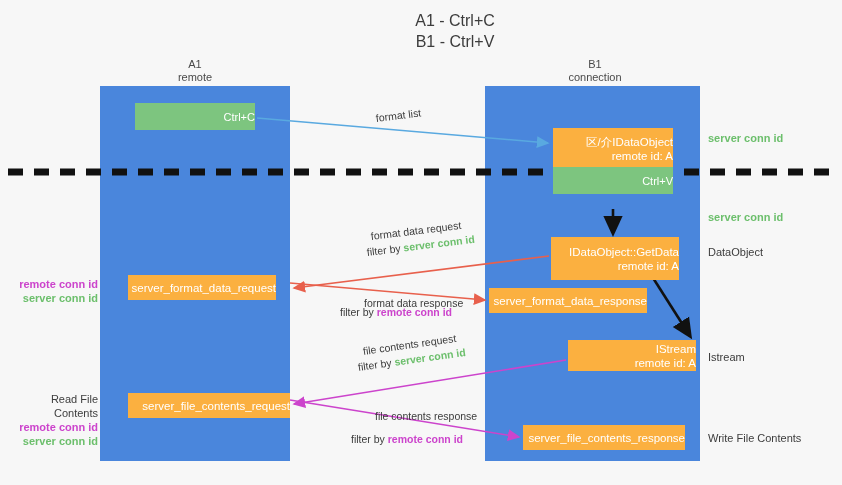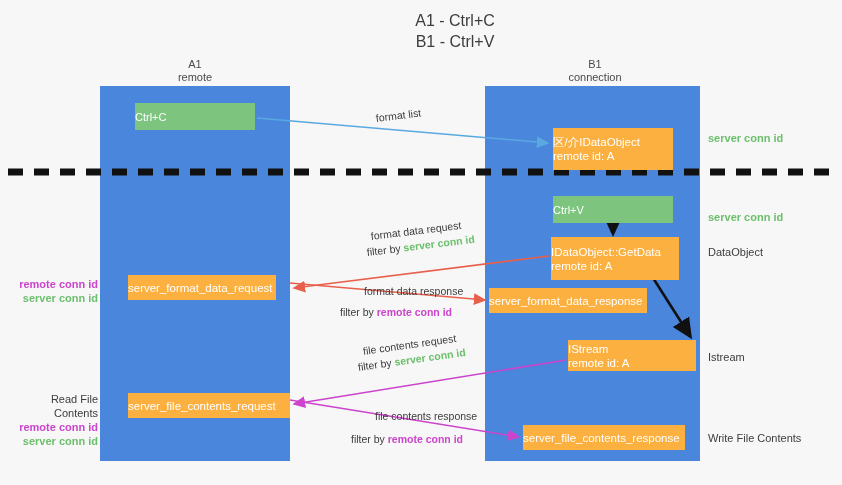--- a/index.html
+++ b/index.html
@@ -22,29 +22,29 @@
   .lane-head .t2{display:block;}
   .head-a{left:140px;top:58px;width:110px;}
   .head-b{left:540px;top:58px;width:110px;}
 
   
   .title{position:absolute;left:0;top:10px;width:842px;text-align:center;
          font-size:16px;line-height:21px;color:#3c3c3c;padding-left:34px;}
 
   
   .box{position:absolute;box-sizing:border-box;display:flex;flex-direction:column;
-       align-items:flex-start;justify-content:center;text-align:center;color:#fff;}
+       align-items:flex-end;justify-content:center;text-align:center;color:#fff;}
   .box .l1{display:block;}
   .box .l2{display:block;}
   .orange{background:#fbb040;font-size:11.5px;line-height:14px;}
   .green{background:#7dc57f;font-size:11px;line-height:14px;}
 
   .b-ctrlc{left:135px;top:103px;width:120px;height:27px;}
   .b-clip{left:553px;top:128px;width:120px;height:42px;}
-  .b-ctrlv{left:553px;top:196px;width:120px;height:27px;}
+  .b-ctrlv{left:553px;top:167px;width:120px;height:27px;}
   .b-getdata{left:551px;top:237px;width:128px;height:43px;}
   .b-fdreq{left:128px;top:275px;width:148px;height:25px;}
   .b-fdresp{left:489px;top:288px;width:158px;height:25px;}
   .b-istream{left:568px;top:340px;width:128px;height:31px;}
   .b-fcreq{left:128px;top:393px;width:162px;height:25px;}
   .b-fcresp{left:523px;top:425px;width:162px;height:25px;}
 
   
   .ann{position:absolute;font-size:11px;line-height:14px;}
   .ann .green-t{color:#6cbf6c;font-weight:bold;}
@@ -59,21 +59,21 @@
   .a-left2{left:4px;top:392px;width:94px;text-align:right;}
 
   
   .alabel{position:absolute;font-size:10.5px;line-height:14px;color:#3c3c3c;white-space:nowrap;}
   .alabel .g{color:#6cbf6c;font-weight:bold;}
   .alabel .m{color:#cc44cc;font-weight:bold;}
 
   .l-formatlist{left:375px;top:111px;transform:rotate(-7deg);transform-origin:left top;}
   .l-fdreq1{left:370px;top:229px;transform:rotate(-7deg);transform-origin:left top;}
   .l-fdreq2{left:366px;top:245px;transform:rotate(-7deg);transform-origin:left top;}
-  .l-fdresp1{left:364px;top:284px;}
+  .l-fdresp1{left:364px;top:296px;}
   .l-fdresp2{left:340px;top:305px;}
   .l-fcreq1{left:362px;top:344px;transform:rotate(-8deg);transform-origin:left top;}
   .l-fcreq2{left:357px;top:360px;transform:rotate(-8deg);transform-origin:left top;}
   .l-fcresp1{left:375px;top:409px;}
   .l-fcresp2{left:351px;top:432px;}
 </style>
 </head>
 <body>
 
 <div class="stage">

